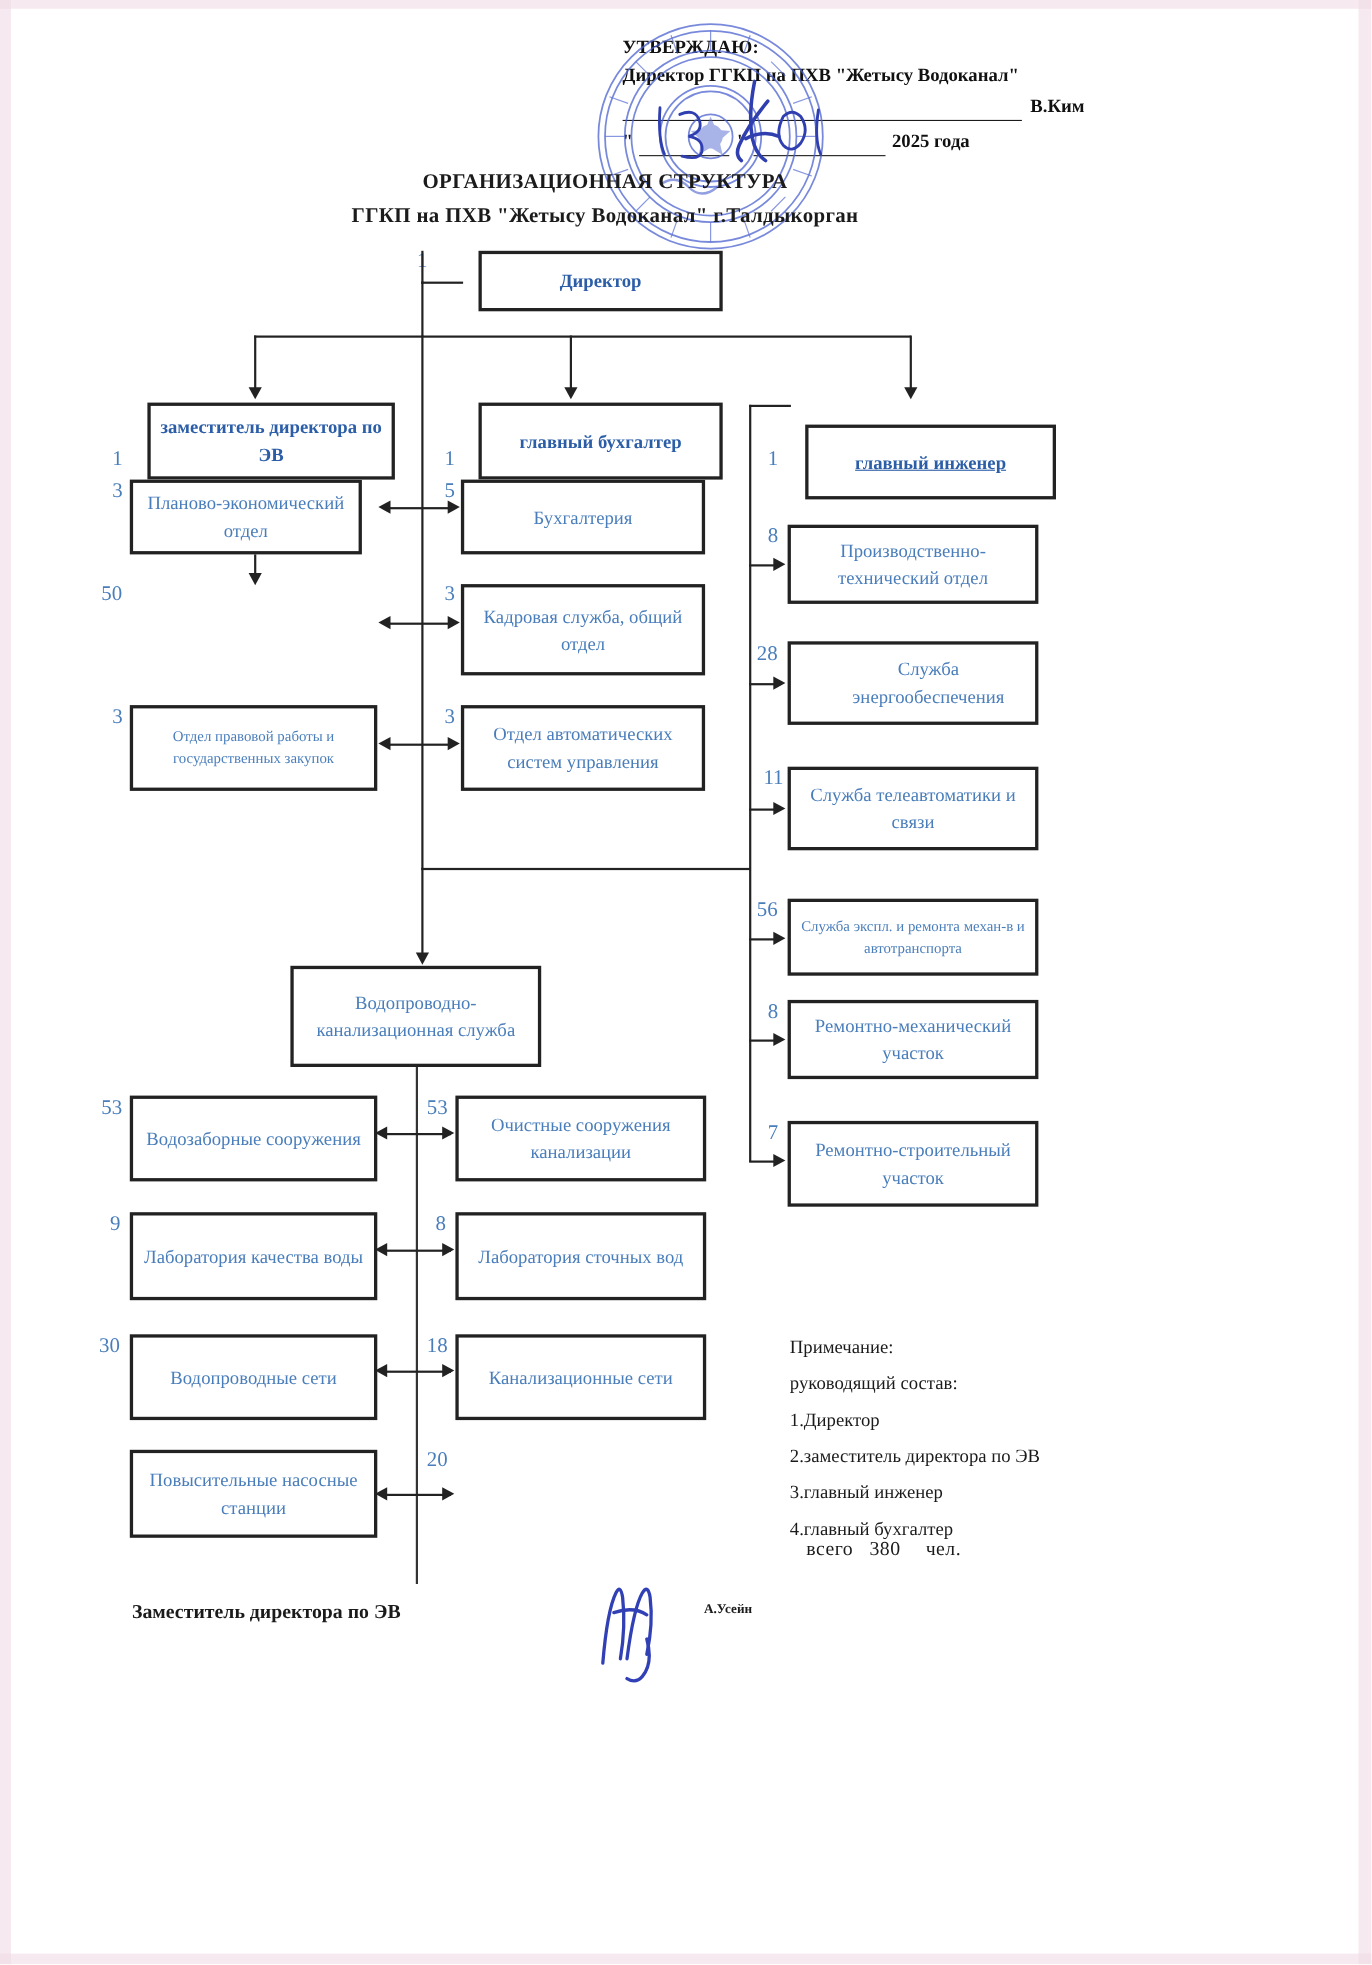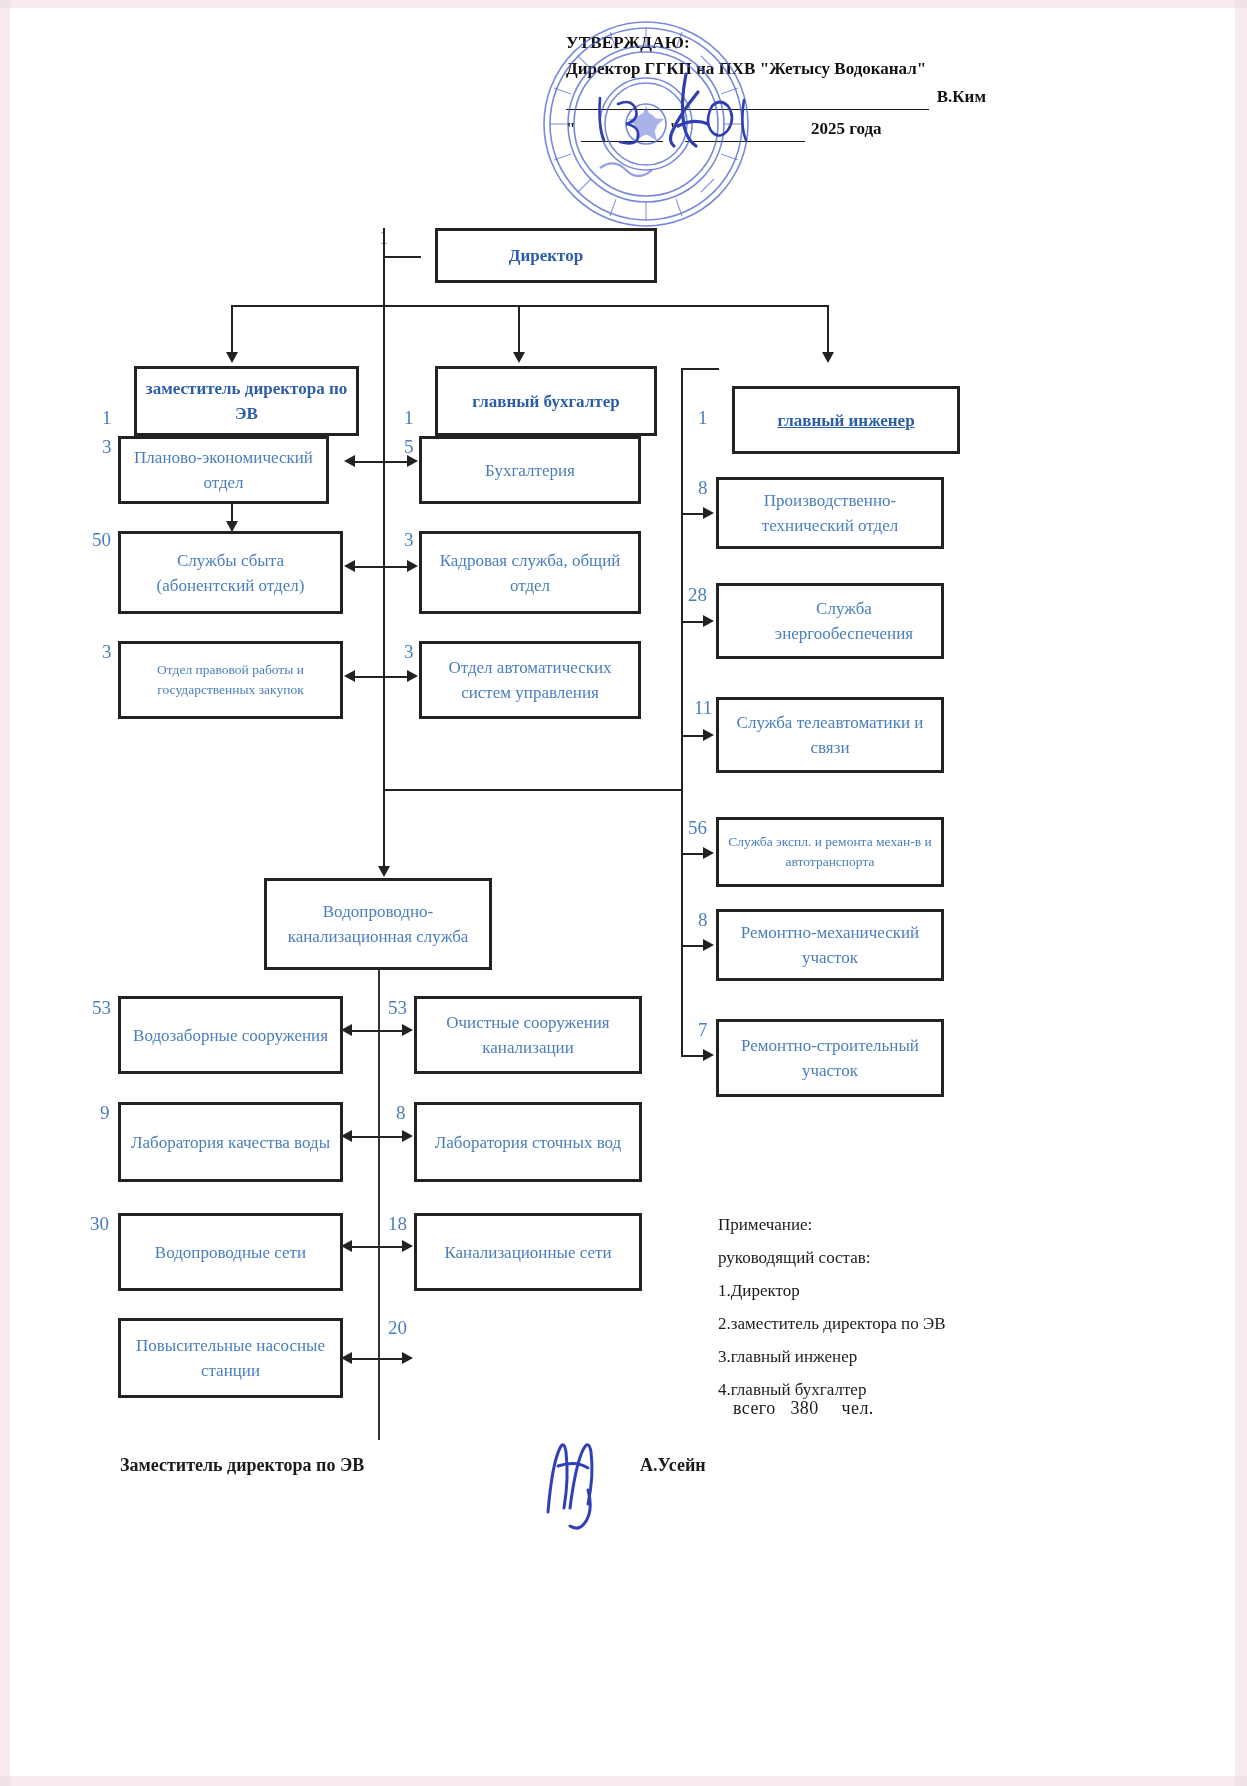--- a/index.html
+++ b/index.html
@@ -186,21 +186,21 @@
     position: absolute;
     left: 120px;
     top: 1455px;
     font-size: 18px;
     font-weight: bold;
   }
   .sig-name {
     position: absolute;
     left: 640px;
     top: 1455px;
-    font-size: 18px;
+    font-size: 12px;
     font-weight: bold;
   }
 </style>
 </head>
 <body>
 
 <div id="page">
 
   <div class="edge-strip" style="left:0;top:0;width:10px;height:1786px;"></div>
   <div class="edge-strip" style="right:0;top:0;width:12px;height:1786px;"></div>
@@ -275,20 +275,24 @@
       <path d="M30 12 q14 -6 18 6 q3 10 -10 14 q14 2 12 14 q-2 8 -18 4"></path>
     </g>
   </svg>
   <svg class="ink" style="left:698px;top:92px;width:80px;height:56px;" viewBox="0 0 80 56">
     <g fill="none" stroke="#2f3fb0" stroke-width="2.6" stroke-linecap="round">
       <path d="M14 14 q-8 16 0 26 q8 8 16 -2 q8 -12 0 -24 q-8 -8 -16 0"></path>
       <path d="M46 8 q-4 26 2 40"></path>
     </g>
   </svg>
 
+  <div class="doc-title">
+    <div>ОРГАНИЗАЦИОННАЯ СТРУКТУРА</div>
+    <div>ГГКП на ПХВ "Жетысу Водоканал" г.Талдыкорган</div>
+  </div>
 
   <div class="node head" style="left:419px;top:228px;width:222px;height:55px;">
     <span>Директор</span>
   </div>
   <div class="cnt" style="left:379px;top:228px;">1</div>
 
   <div class="ln h" style="left:383px;top:256px;width:38px;"></div>
   <div class="ln v" style="left:383px;top:228px;height:30px;"></div>
 
   <div class="ln v" style="left:383px;top:256px;height:50px;"></div>
@@ -311,23 +315,20 @@
   <div class="cnt" style="left:102px;top:408px;">1</div>
 
   <div class="node joined-top" style="left:118px;top:436px;width:211px;height:68px;">
     <span>Планово-экономический отдел</span>
   </div>
   <div class="cnt" style="left:102px;top:437px;">3</div>
 
   <div class="ln v" style="left:231px;top:504px;height:22px;"></div>
   <div class="arrow down" style="left:226px;top:521px;"></div>
 
-  <div class="node" style="left:118px;top:531px;width:225px;height:83px;">
-    <span>Службы сбыта (абонентский отдел)</span>
-  </div>
   <div class="cnt" style="left:92px;top:530px;">50</div>
 
   <div class="node small" style="left:118px;top:641px;width:225px;height:78px;">
     <span>Отдел правовой работы и государственных закупок</span>
   </div>
   <div class="cnt" style="left:102px;top:642px;">3</div>
 
   <div class="node head" style="left:419px;top:366px;width:222px;height:70px;">
     <span>главный бухгалтер</span>
   </div>

